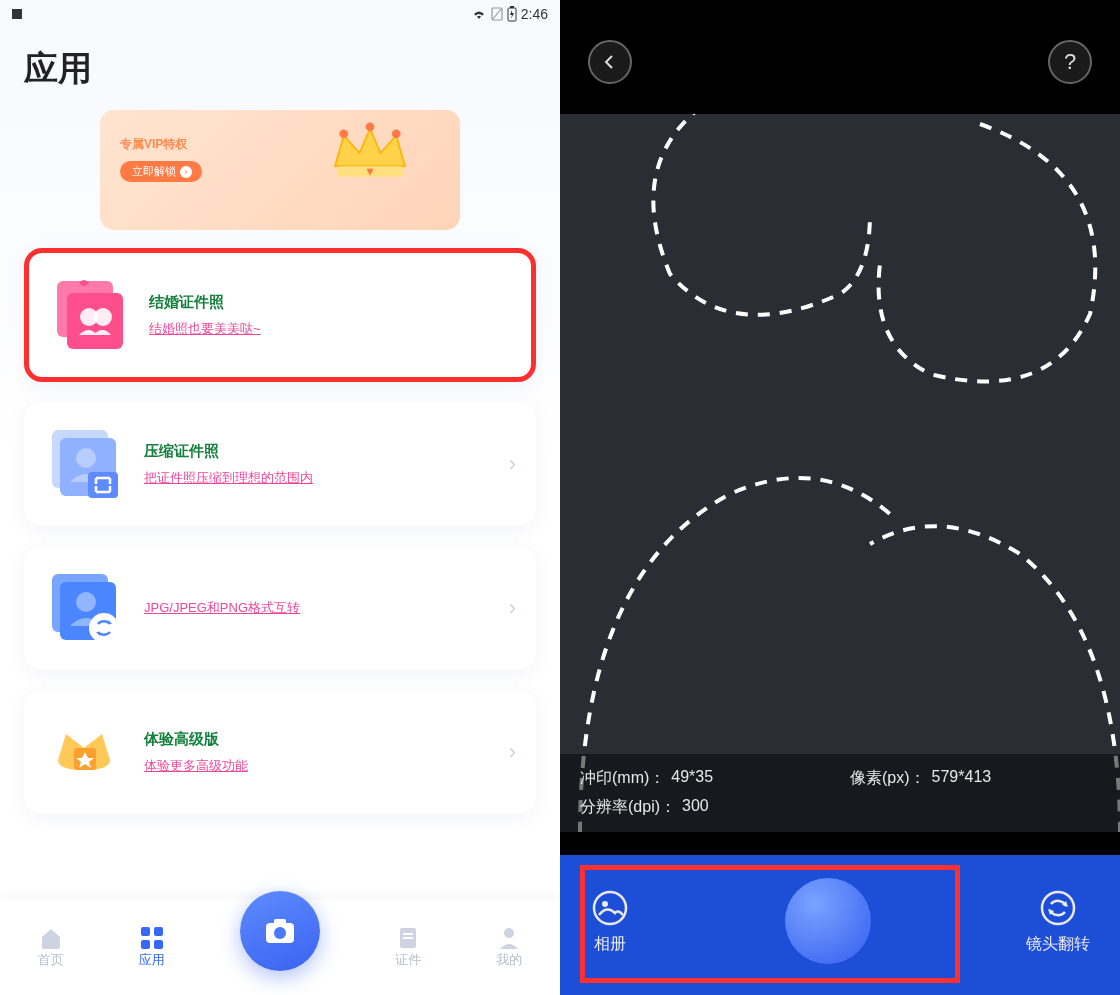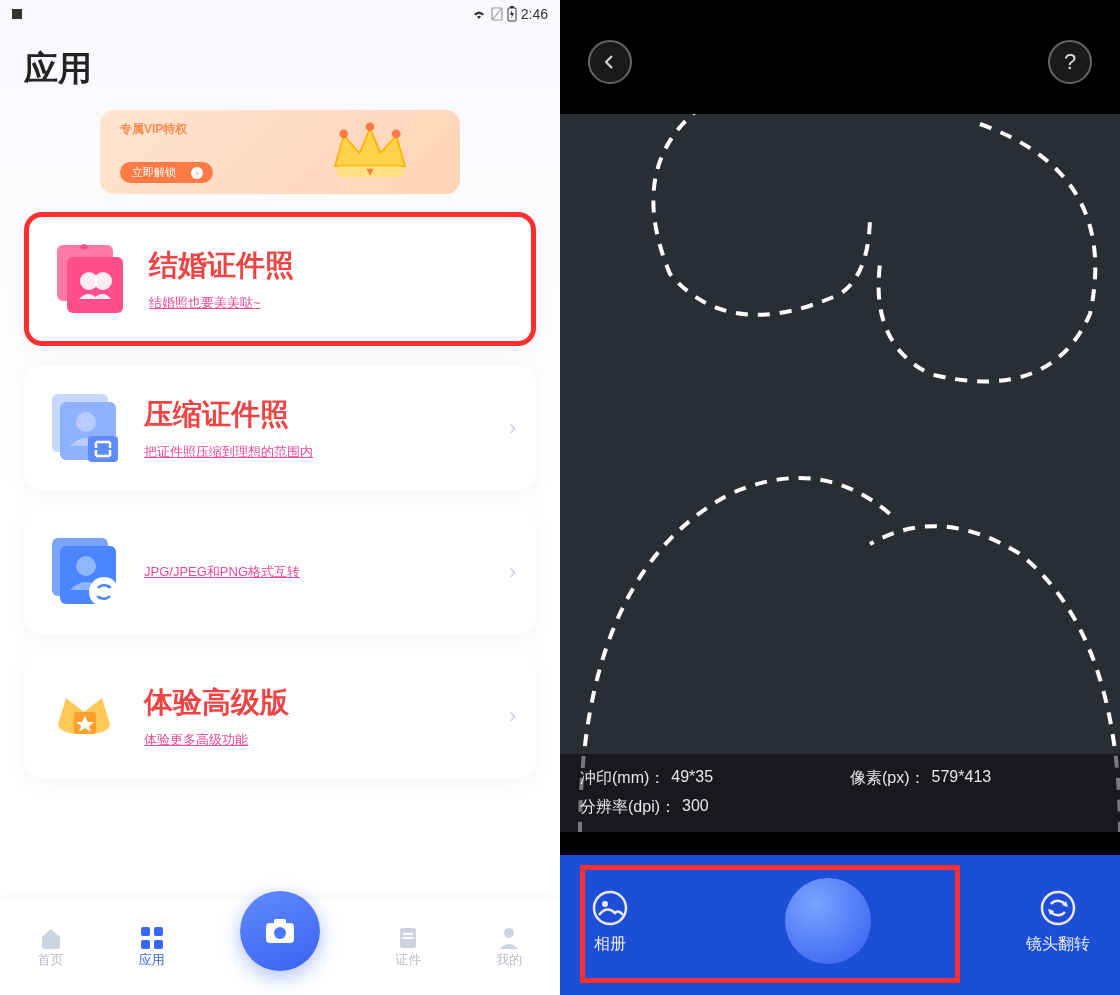--- a/index.html
+++ b/index.html
@@ -7,31 +7,31 @@
   .container { display: flex; width: 1120px; height: 995px; }
   .left-panel { width: 560px; height: 995px; position: relative; background: linear-gradient(180deg, #f8f9fd 0%, #ffffff 50%); }
   .right-panel { width: 560px; height: 995px; background: #000; position: relative; }
 
   
   .status-bar { display: flex; justify-content: space-between; align-items: center; padding: 0 12px; height: 28px; font-size: 14px; color: #333; }
   .status-left { font-size: 11px; background: #333; color: #333; width: 10px; height: 10px; }
   .status-right { display: flex; align-items: center; gap: 4px; font-weight: 500; }
   .page-title { font-size: 34px; font-weight: 700; color: #222; padding: 18px 24px 10px; }
 
-  .vip-banner { margin: 8px 100px 18px; background: linear-gradient(135deg, #ffe4d0, #ffd4b8); border-radius: 14px; padding: 11px 20px; position: relative; overflow: hidden; height: 84px; }
+  .vip-banner { margin: 8px 100px 18px; background: linear-gradient(135deg, #ffe4d0, #ffd4b8); border-radius: 14px; padding: 26px 20px; position: relative; overflow: hidden; height: 120px; }
   .vip-tag { font-size: 12px; color: #ff8a50; font-weight: 600; }
   .vip-title { font-size: 22px; font-weight: 800; color: #ff9a5a; margin-top: 2px; }
-  .vip-btn { display: inline-flex; align-items: center; background: #ff7a45; color: #fff; border-radius: 20px; padding: 3px 10px 3px 12px; font-size: 11px; margin-top: 24px; gap: 15px; }
+  .vip-btn { display: inline-flex; align-items: center; background: #ff7a45; color: #fff; border-radius: 20px; padding: 3px 10px 3px 12px; font-size: 11px; margin-top: 8px; gap: 4px; }
   .vip-btn .circle { width: 12px; height: 12px; border-radius: 50%; background: #fff; display:flex;align-items:center;justify-content:center;color:#ff7a45;font-size:9px; }
   .crown { position: absolute; right: 45px; top: 8px; width: 90px; height: 70px; }
 
   .card { margin: 0 24px 20px; background: #fff; border-radius: 18px; box-shadow: 0 4px 18px rgba(100,120,180,.08); display: flex; align-items: center; padding: 22px 20px; gap: 20px; position: relative; }
   .card-icon { width: 80px; height: 80px; border-radius: 12px; display: flex; align-items: center; justify-content: center; flex-shrink: 0; }
   .card-body { flex: 1; }
-  .card-title { font-size: 29px; font-weight: 600; color: #ef4444; margin-bottom: 8px; }
+  .card-title { font-size: 15px; font-weight: 600; color: #15803d; margin-bottom: 8px; }
   .card-desc { font-size: 13px; color: #ec4899; text-decoration: underline; }
   .chevron { color: #cdd3e8; font-size: 22px; }
 
   .highlight-card { border: 5px solid #fd2f2f; }
 
   .bottom-nav { position: absolute; bottom: 0; left: 0; right: 0; height: 96px; background: #fff; display: flex; align-items: center; justify-content: space-around; box-shadow: 0 -2px 12px rgba(0,0,0,.04); }
   .nav-item { display: flex; flex-direction: column; align-items: center; font-size: 13px; color: #b8bdc9; }
   .nav-item.active { color: #3468f5; }
   .nav-icon { width: 26px; height: 26px; display:flex;align-items:center;justify-content:center; }
   .camera-fab { width: 80px; height: 80px; border-radius: 50%; background: linear-gradient(160deg,#5e8bff,#3a63f0); display:flex; align-items:center; justify-content:center; margin-top:-32px; box-shadow: 0 6px 20px rgba(58,99,240,.4); }

